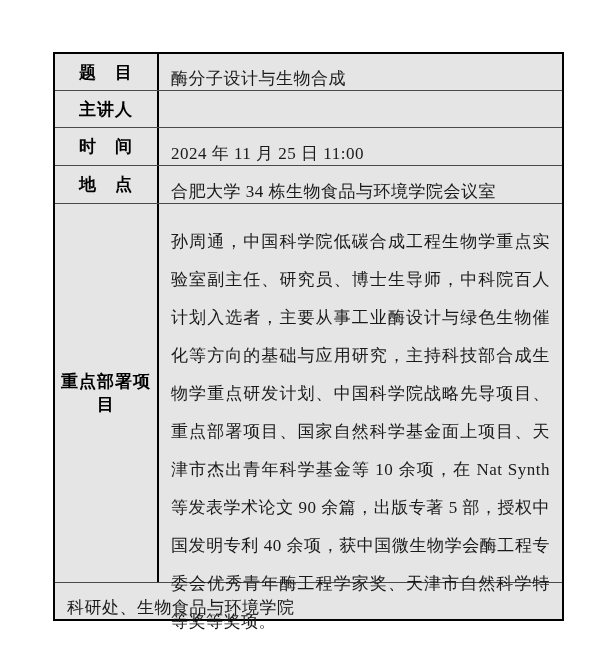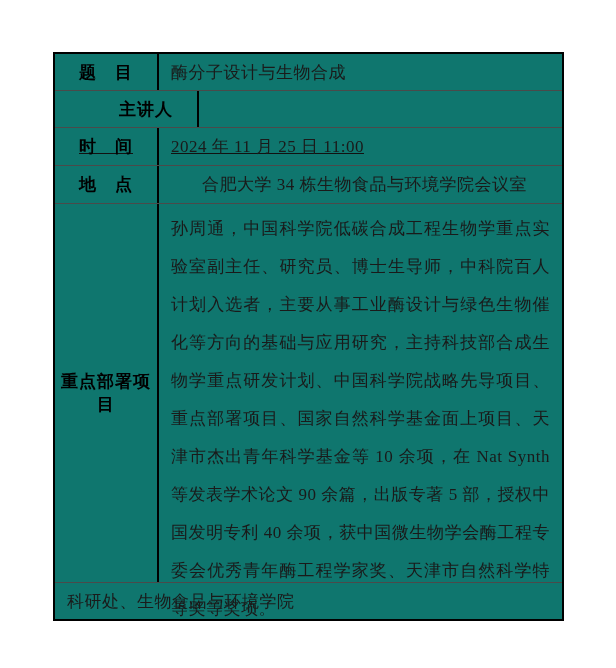--- a/index.html
+++ b/index.html
@@ -15,34 +15,34 @@
     color: #111111;
     overflow: hidden;
   }
   .doc-table {
     position: absolute;
     left: 53px;
     top: 52px;
     width: 511px;
     border: 2px solid #000000;
     box-sizing: border-box;
-    background: #0f766e;
+    background: #e5e5e5;
   }
   .t-row {
     display: flex;
     box-sizing: border-box;
     border-top: 1px solid #4a4a4a;
   }
   .t-row:first-child {
     border-top: none;
   }
   .row-title    { height: 36px; }
-  .row-speaker  { height: 37px; padding-left: 40px; }
-  .row-time     { height: 38px; text-decoration: underline; }
-  .row-location { height: 38px; gap: 31px; }
+  .row-speaker  { height: 37px; }
+  .row-time     { height: 38px; }
+  .row-location { height: 38px; }
   .row-bio      { height: 379px; }
   .row-organizer{ height: 37px; }
   .label-cell {
     flex: 0 0 104px;
     box-sizing: border-box;
     border-right: 2px solid #000000;
     display: flex;
     align-items: center;
     justify-content: center;
     font-family: "Liberation Sans", "DejaVu Sans", sans-serif;
@@ -54,20 +54,21 @@
   }
   .content-cell {
     flex: 1 1 auto;
     box-sizing: border-box;
     display: flex;
     align-items: center;
     padding: 0 12px;
     font-size: 17px;
     letter-spacing: 0.5px;
     color: #1a1a1a;
+    margin-top: 13px;
   }
   .content-cell.multiline {
     display: block;
     padding-top: 6px;
     line-height: 38px;
     text-align: justify;
   }
 </style>
 </head>
 <body>

